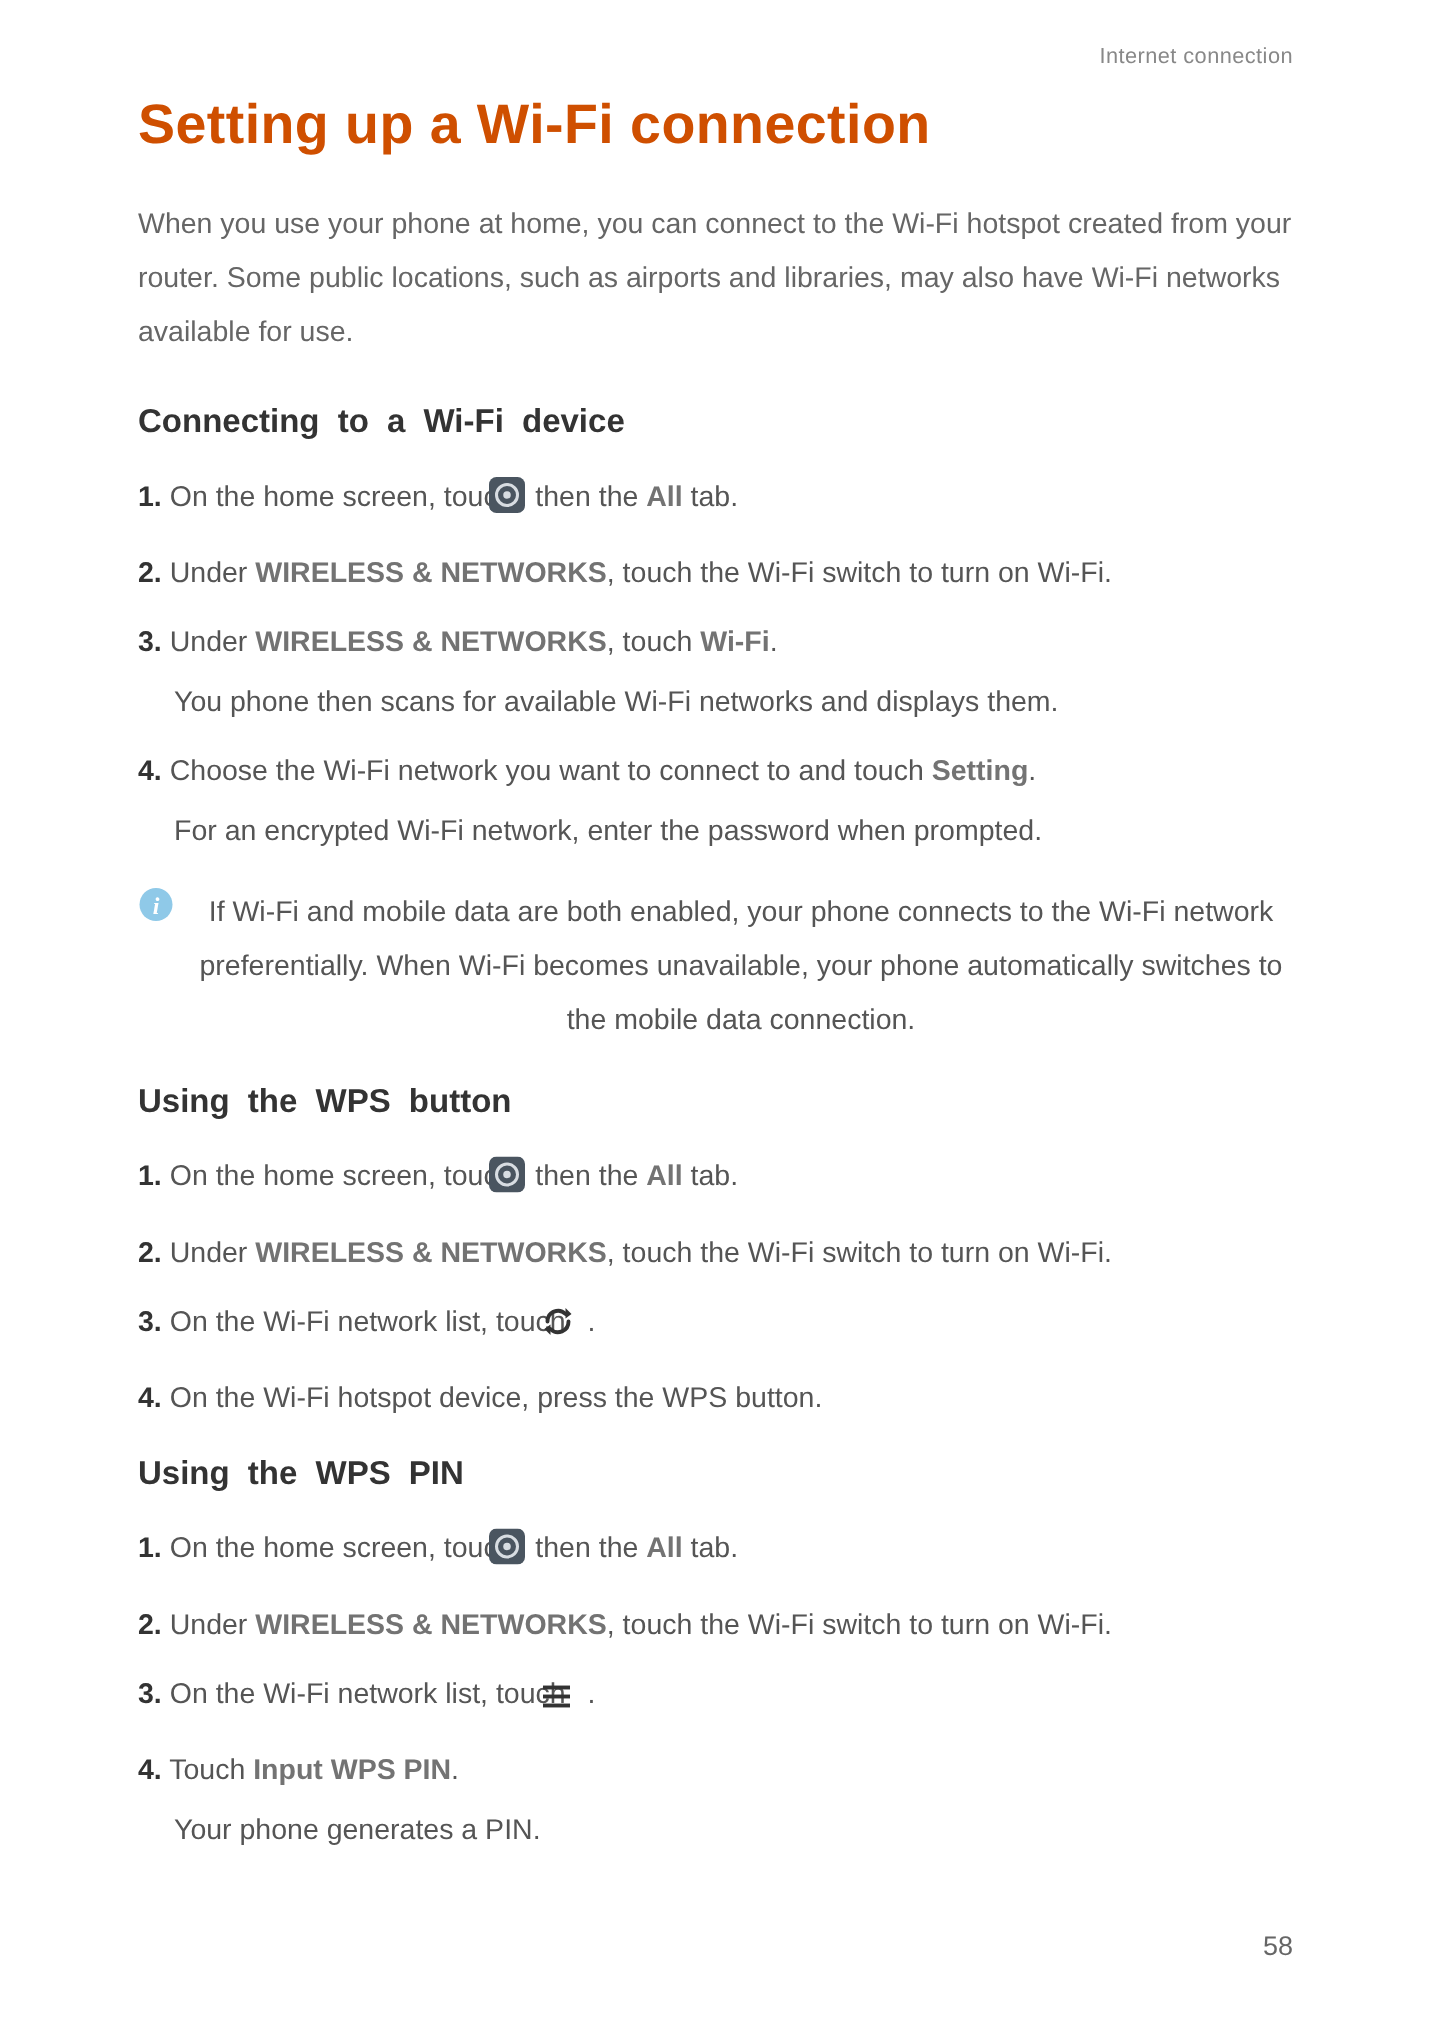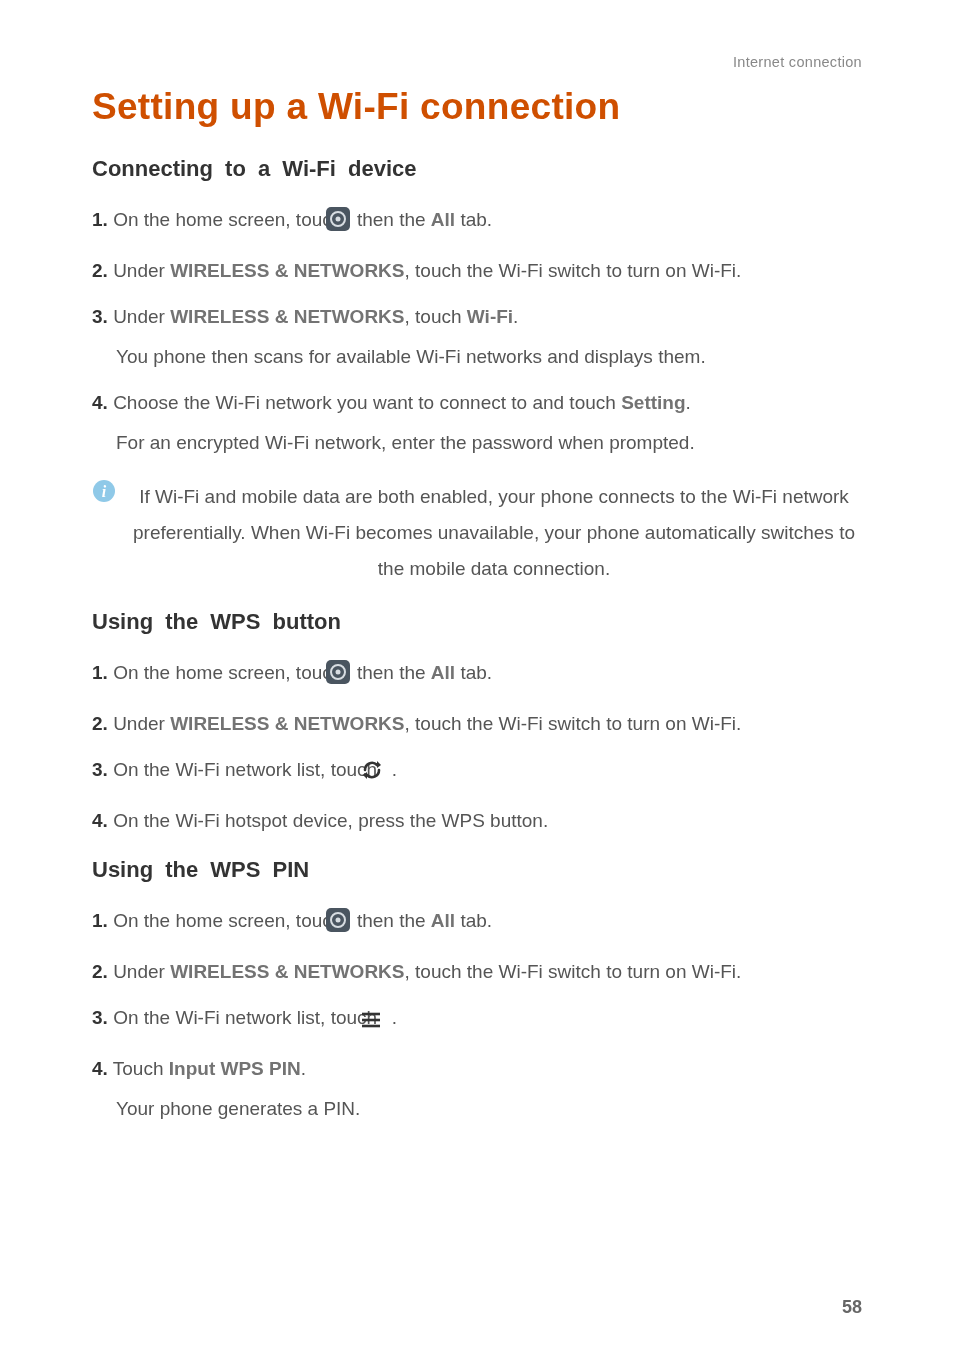--- a/index.html
+++ b/index.html
@@ -6,21 +6,20 @@
   html, body { width: 954px; height: 1352px; }
   body {
     background: #ffffff;
     font-family: "Segoe UI", "Helvetica Neue", Arial, sans-serif;
     color: #555555;
     position: relative;
   }
   .page {
     padding: 30px 92px 0 92px;
     width: 954px;
-    margin-top: 24px;
   }
   .header-label {
     text-align: right;
     font-size: 14.5px;
     color: #888888;
     margin-bottom: 16px;
     letter-spacing: 0.3px;
   }
   h1.title {
     color: #cf4f00;
@@ -71,36 +70,36 @@
     margin-bottom: 22px;
   }
   .note-text { flex: 1; padding-left: 2px; text-align: center; }
   .inline-icon {
     display: inline-block;
     vertical-align: -5px;
     margin: 0 2px;
   }
   .page-number {
     position: absolute;
-    bottom: 34px;
+    bottom: 44px;
     right: 92px;
     font-size: 18px;
     color: #666666;
-    font-weight: bold;
   }
 </style>
 </head>
 <body>
 
 <div class="page">
 
   <div class="header-label">Internet connection</div>
 
   <h1 class="title">Setting up a Wi-Fi connection</h1>
 
+  <p class="intro">When you use your phone at home, you can connect to the Wi-Fi hotspot created from your router. Some public locations, such as airports and libraries, may also have Wi-Fi networks available for use.</p>
 
   <h2 class="subhead">Connecting to a Wi-Fi device</h2>
 
   <div class="steps">
     <div class="step">
       <span class="num">1.</span>
       <span>On the home screen, touch </span><span class="inline-icon"><svg width="24" height="24">
             <rect x="0" y="0" width="24" height="24" rx="5" fill="#4a5560"></rect>
             <circle cx="12" cy="12" r="7" fill="none" stroke="#d8dde2" stroke-width="2"></circle>
             <circle cx="12" cy="12" r="2.5" fill="#d8dde2"></circle>

